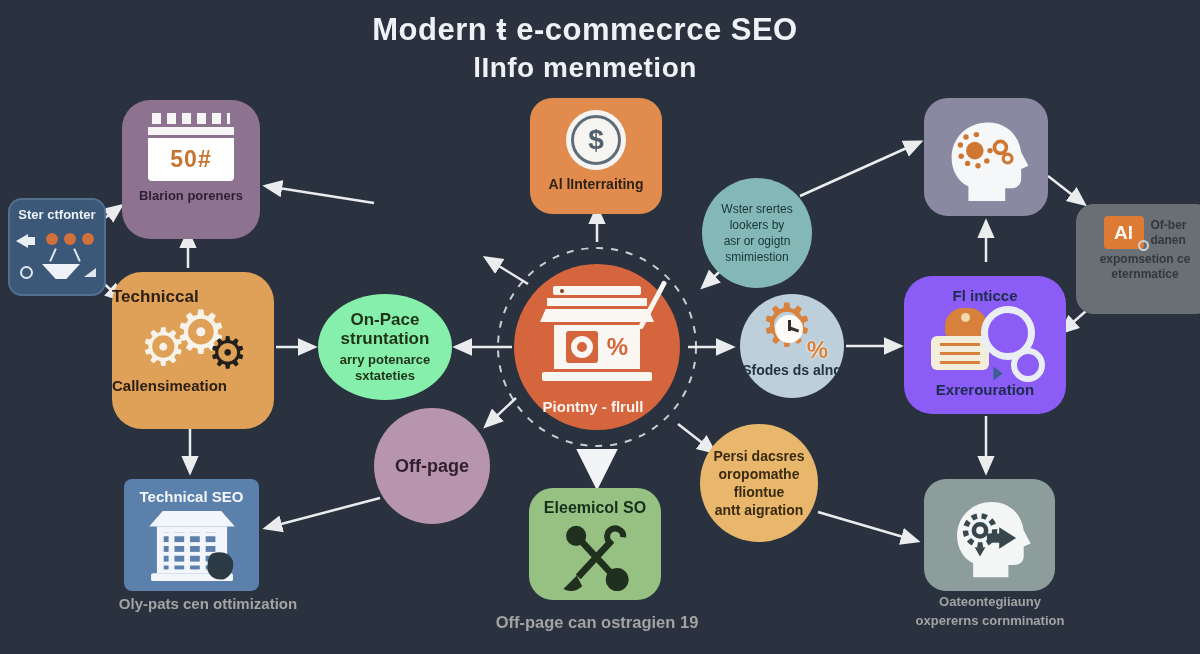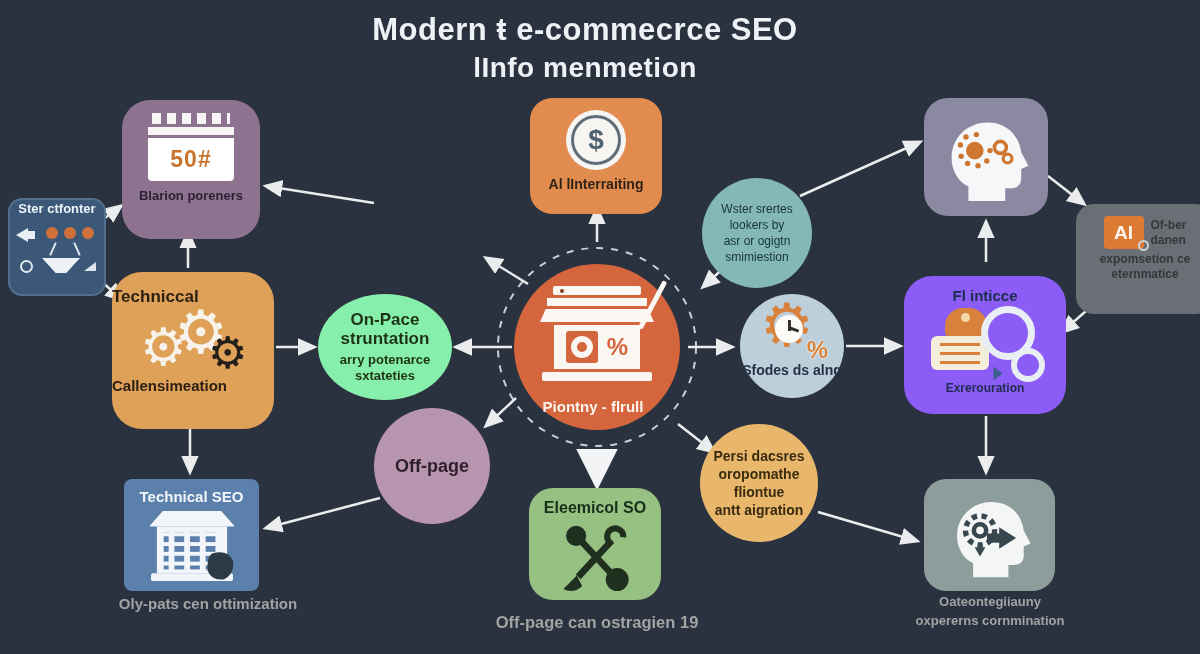--- a/index.html
+++ b/index.html
@@ -27,21 +27,21 @@
            display:flex;flex-direction:column;align-items:center;padding-top:13px;}
   .cal{width:86px;}
   .cal-teeth{height:11px;background:repeating-linear-gradient(90deg,#f7f4f6 0 9px,transparent 9px 15px);margin:0 4px 3px;}
   .cal-bar{height:8px;background:#f7f4f6;margin-bottom:3px;}
   .cal-body{height:43px;background:#ffffff;border-radius:0 0 4px 4px;display:flex;align-items:center;justify-content:center;}
   .cal-body span{color:#c8742f;font-size:23px;font-weight:bold;letter-spacing:1px;}
   .blarion .lbl{margin-top:7px;color:#2d1f33;font-size:13px;font-weight:bold;}
 
   
   .ster{left:8px;top:198px;width:98px;height:98px;background:#3b5878;border-radius:14px;
-        box-shadow:0 0 0 2px rgba(150,180,205,.25) inset;color:#ecf2f8;padding-top:3px;}
+        box-shadow:0 0 0 2px rgba(150,180,205,.25) inset;color:#ecf2f8;padding-top:9px;}
   .ster .lbl{font-size:13px;font-weight:bold;}
   .funnel-ic{position:relative;width:82px;height:54px;margin:6px auto 0;}
   .f-arrow{position:absolute;left:0;top:6px;width:0;height:0;border-top:7px solid transparent;border-bottom:7px solid transparent;border-right:12px solid #e9eef4;}
   .f-arrow::after{content:"";position:absolute;left:11px;top:-4px;width:8px;height:8px;background:#e9eef4;}
   .f-dot{position:absolute;top:5px;width:12px;height:12px;border-radius:50%;background:#d0703a;}
   .f-d1{left:30px;} .f-d2{left:48px;} .f-d3{left:66px;}
   .f-line{position:absolute;width:2px;height:14px;background:#dfe7ee;top:20px;}
   .f-l1{left:36px;transform:rotate(24deg);} .f-l2{left:60px;transform:rotate(-24deg);}
   .f-funnel{position:absolute;left:26px;top:36px;width:38px;height:15px;background:#eef2f6;
             clip-path:polygon(0 0,100% 0,64% 100%,36% 100%);}
@@ -117,21 +117,21 @@
   .flbox{left:904px;top:276px;width:162px;height:138px;background:#8b5cf6;border-radius:28px;padding-top:11px;}
   .flbox .t{color:#1c2c4c;font-size:15px;font-weight:bold;}
   .fl-ic{position:relative;width:124px;height:72px;margin:2px auto 0;}
   .fl-ring1{position:absolute;right:12px;top:0;width:40px;height:40px;border:7px solid #e9eef4;border-radius:50%;}
   .fl-ring2{position:absolute;right:2px;top:42px;width:22px;height:22px;border:6px solid #e9eef4;border-radius:50%;}
   .fl-basket{position:absolute;left:22px;top:2px;width:42px;height:28px;background:#d8813c;border-radius:18px 18px 4px 4px;}
   .fl-basket::after{content:"";position:absolute;left:16px;top:5px;width:9px;height:9px;border-radius:50%;background:#f3d9a8;}
   .fl-doc{position:absolute;left:8px;top:30px;width:58px;height:34px;background:#f3eedb;border-radius:6px;}
   .fl-lines{position:absolute;left:9px;top:7px;right:9px;bottom:6px;background:repeating-linear-gradient(180deg,#d8813c 0 3px,transparent 3px 9px);}
   .fl-tri{position:absolute;right:42px;bottom:0;width:0;height:0;border-left:7px solid transparent;border-right:7px solid transparent;border-top:9px solid #3c5f8e;transform:rotate(-90deg);}
-  .flbox .b{color:#1c2c4c;font-size:12px;font-weight:bold;margin-top:3px;}
+  .flbox .b{color:#1c2c4c;font-size:15px;font-weight:bold;margin-top:3px;}
 
   
   .tseobox{left:124px;top:479px;width:135px;height:112px;background:#5b80ac;border-radius:8px;padding-top:9px;}
   .tseobox .t{color:#f2f6fa;font-size:15px;font-weight:bold;}
 
   
   .elembox{left:529px;top:488px;width:132px;height:112px;background:#97c083;border-radius:24px;padding-top:11px;}
   .elembox .t{color:#17301a;font-size:16px;font-weight:bold;}
 
   .headbox2{left:924px;top:479px;width:131px;height:112px;background:#8c9d9c;border-radius:22px;display:flex;align-items:center;justify-content:center;}

